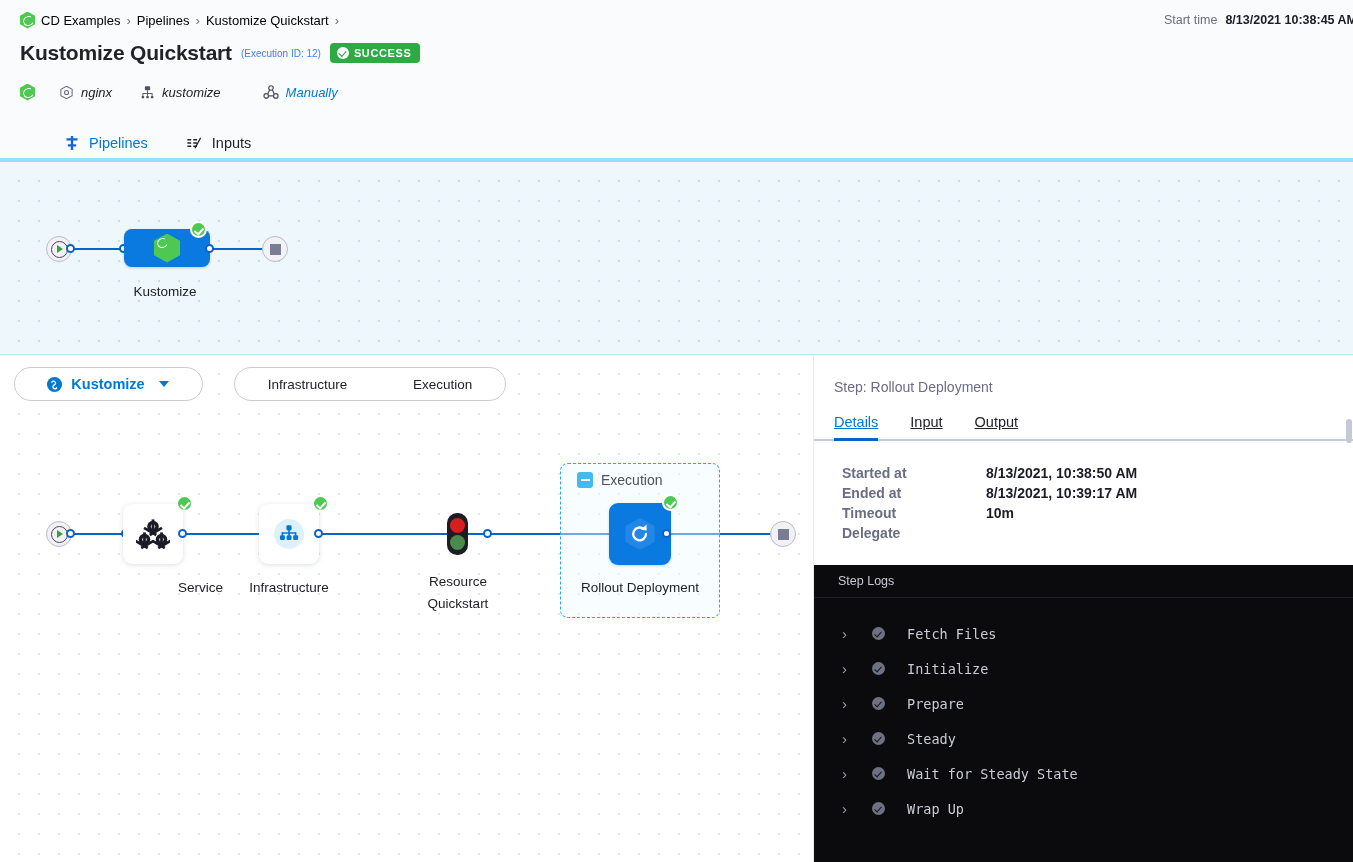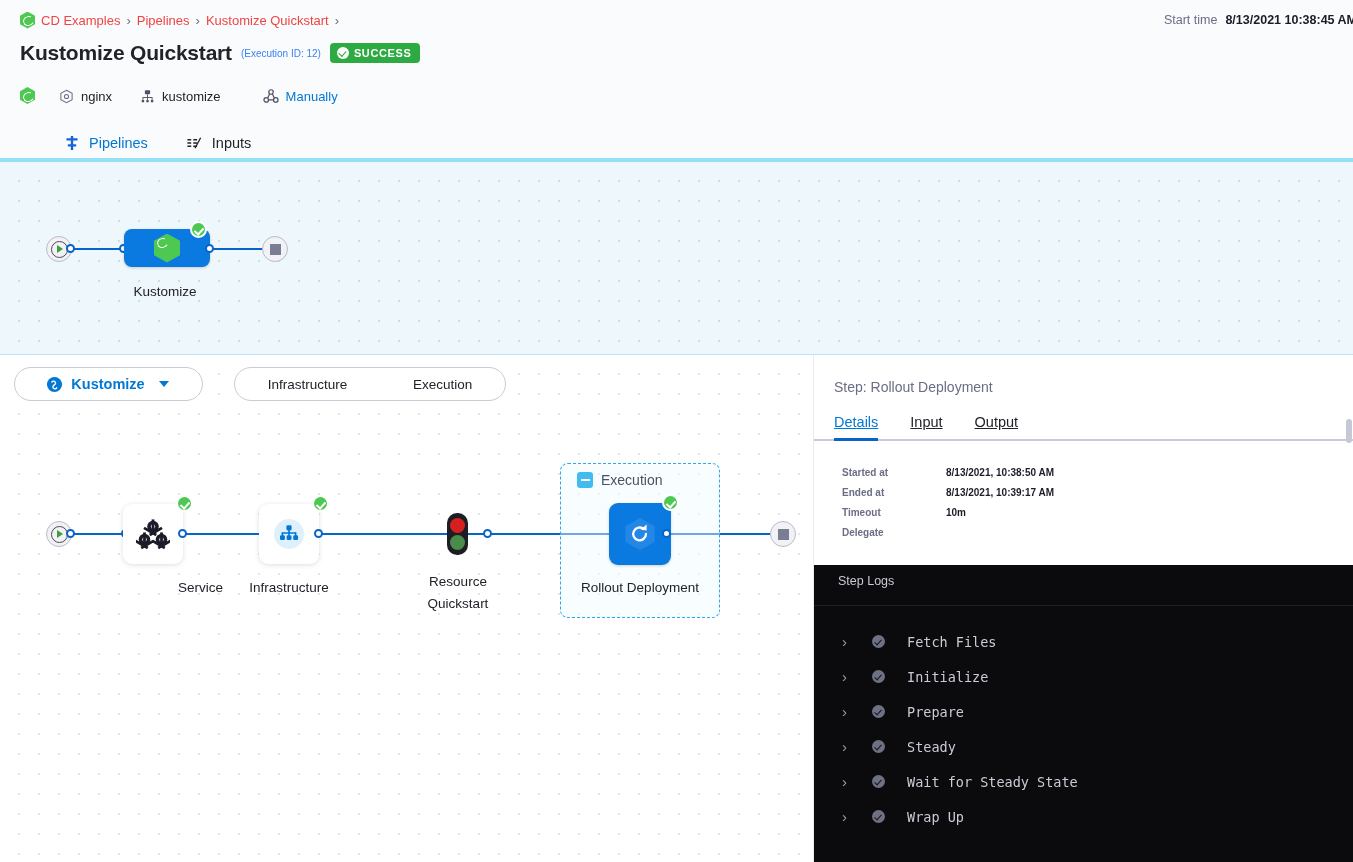--- a/index.html
+++ b/index.html
@@ -13,21 +13,21 @@
 
   
   .header {
     background: #fafbfc;
     padding: 10px 20px 0 20px;
     position: relative;
     flex: 0 0 auto;
     height: 158px;
   }
   .breadcrumb { display: flex; align-items: center; gap: 6px; font-size: 13px; height: 20px; }
-  .bc-link { color: #ef4444; text-decoration: none; cursor: pointer; font-size: 13px; }
+  .bc-link { color: #000000; text-decoration: none; cursor: pointer; font-size: 13px; }
   .bc-sep { color: #6b6d85; font-size: 13px; font-weight: 300; }
   .hex-logo {
     width: 15px; height: 17px; display: inline-block;
     background: #4dc952;
     clip-path: polygon(50% 0%, 100% 25%, 100% 75%, 50% 100%, 0% 75%, 0% 25%);
     position: relative; flex: 0 0 auto;
   }
   .hex-logo::after {
     content: ""; position: absolute; left: 3px; top: 4.5px;
     width: 9px; height: 8px;
@@ -45,21 +45,21 @@
   }
   .badge-check {
     width: 12px; height: 12px; border-radius: 50%; background: #fff;
     position: relative; flex: 0 0 auto;
   }
   .badge-check::after {
     content: ""; position: absolute; left: 3.2px; top: 2.2px;
     width: 3.5px; height: 6px; border: solid #2eaa42;
     border-width: 0 1.8px 1.8px 0; transform: rotate(42deg);
   }
-  .meta-row { display: flex; align-items: flex-end; margin-top: 12px; height: 24px; }
+  .meta-row { display: flex; align-items: center; margin-top: 12px; height: 24px; font-style: italic; }
   .meta-item { display: flex; align-items: center; gap: 7px; font-size: 13px; color: #22222a; }
   .meta-item.m1 { margin-left: 0; }
   .meta-item.m2 { margin-left: 24px; }
   .meta-item.m3 { margin-left: 28px; }
   .meta-item.m4 { margin-left: 42px; }
   .meta-link { color: #0278d5; cursor: pointer; }
   .ic { display: inline-flex; align-items: center; justify-content: center; flex: 0 0 auto; }
 
   .start-time {
     position: absolute; top: 13px; right: -4px;
@@ -182,27 +182,27 @@
   
   .rpanel { flex: 1 1 auto; display: flex; flex-direction: column; background: #fff; min-width: 0; }
   .rp-title { font-size: 14px; color: #6b6d85; padding: 24px 0 0 20px; }
   .rp-tabs { display: flex; gap: 0; padding: 0 0 0 20px; margin-top: 19px; border-bottom: 2px solid #c7cbd8; }
   .rp-tab { font-size: 14.5px; color: #22222a; padding: 0 18px 9px 0; cursor: pointer; position: relative; margin-right: 14px; text-decoration: underline; }
   .rp-tab.active { color: #0278d5; }
   .rp-tab.active::after {
     content: ""; position: absolute; left: 0; right: 18px; bottom: -2px; height: 3px; background: #0a64c8;
   }
   .rp-details { padding: 22px 0 0 28px; }
-  .drow { display: flex; font-size: 10px; line-height: 20px; }
+  .drow { display: flex; font-size: 14px; line-height: 20px; gap: 40px; }
   .dkey { width: 104px; color: #6b6d85; font-weight: bold; flex: 0 0 auto; }
   .dval { color: #1c1c28; font-weight: bold; }
   .dlink { color: #0278d5; font-weight: bold; cursor: pointer; }
 
   .logs { margin-top: 22px; background: #0b0b0d; flex: 1 1 auto; display: flex; flex-direction: column; min-height: 0; }
-  .logs-head { padding: 9px 0 17px 24px; color: #c8cad4; font-size: 12.5px; border-bottom: 1px solid #1e1e24; }
+  .logs-head { padding: 9px 0 9px 24px; color: #c8cad4; font-size: 12.5px; border-bottom: 1px solid #1e1e24; }
   .logs-body { padding: 18px 0 0 0; overflow: hidden; }
   .log-row { display: flex; align-items: center; height: 35px; padding-left: 28px; cursor: pointer; }
   .log-chev {
     width: 14px; color: #9b9eaa; font-size: 15px; flex: 0 0 auto; line-height: 1;
   }
   .log-ok {
     width: 13px; height: 13px; border-radius: 50%; background: #6e7183;
     position: relative; flex: 0 0 auto; margin-left: 16px;
   }
   .log-ok::after {

